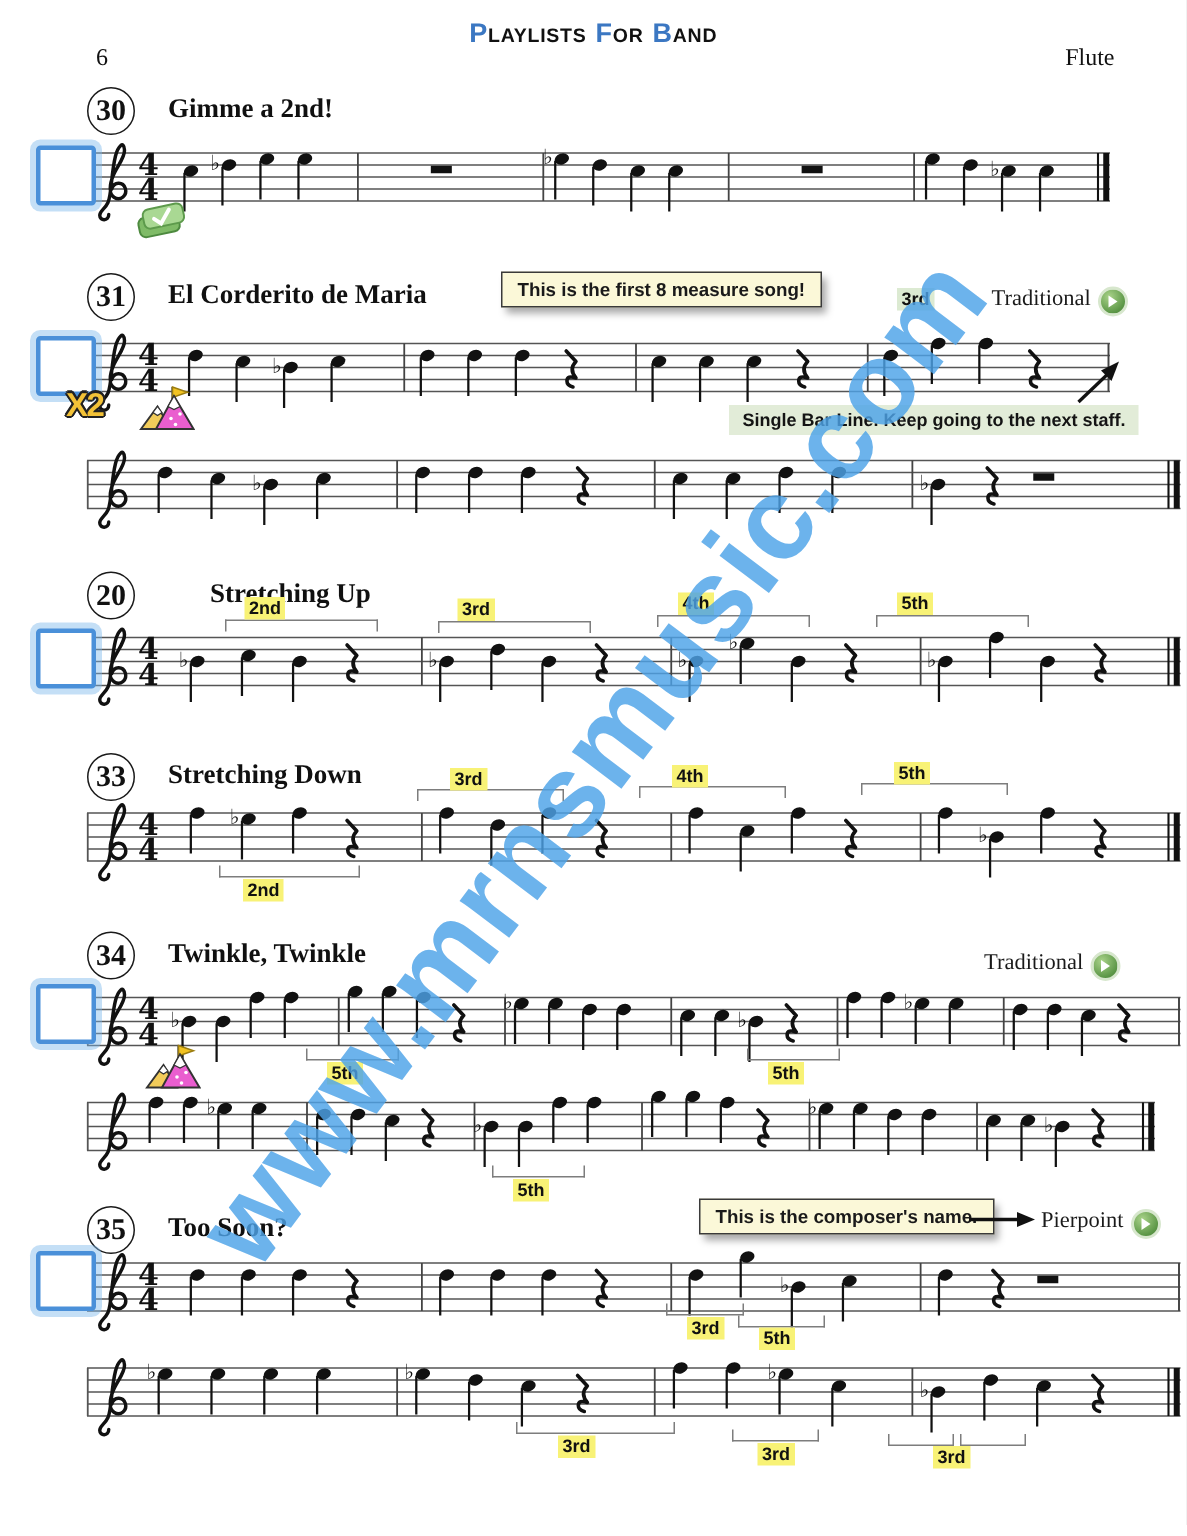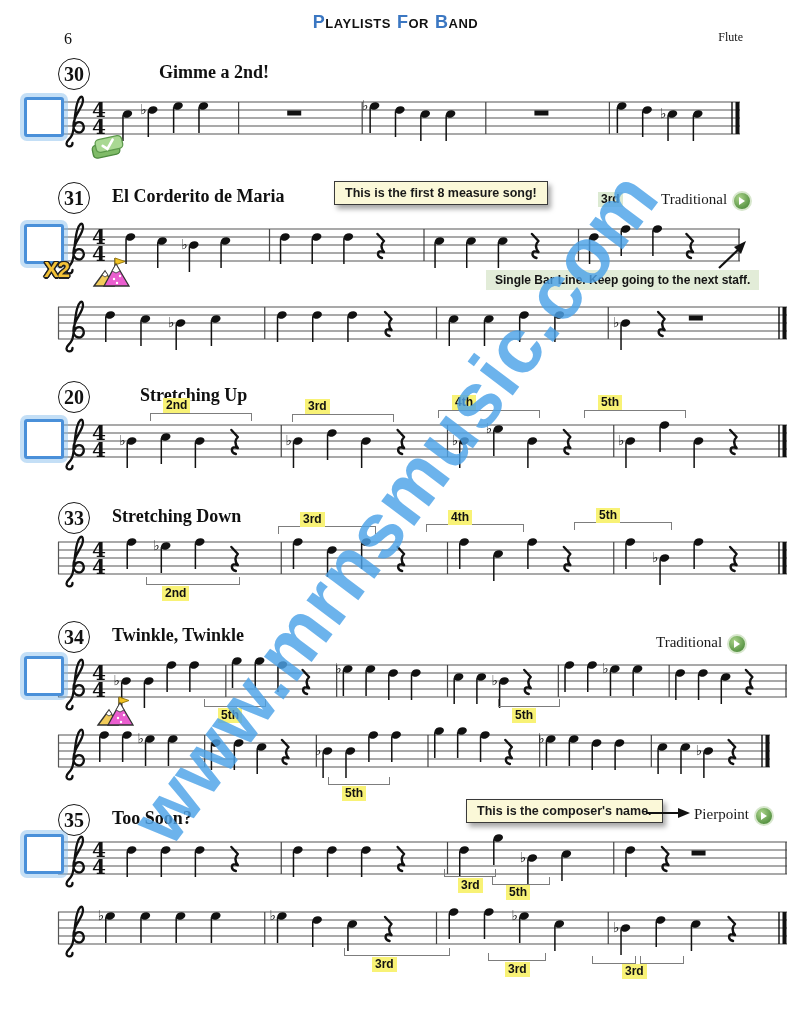--- a/index.html
+++ b/index.html
@@ -5,21 +5,21 @@
   html,body{margin:0;padding:0;background:#e8e8e8;}
   .page{position:relative;width:791px;height:1024px;background:#ffffff;margin:0 auto;
         font-family:"Liberation Sans",sans-serif;overflow:hidden;}
   
   .book-title{position:absolute;top:12px;left:0;width:100%;text-align:center;
         font-weight:800;letter-spacing:.5px;color:#111;}
   .book-title .init{color:#3b77c2;font-size:18px;}
   .book-title .rest{font-size:13px;}
   .book-title .word{margin:0 3px;}
   .pagenum{position:absolute;top:30px;left:64px;font-family:"Liberation Serif",serif;font-size:16px;color:#111;}
-  .instrument{position:absolute;top:30px;right:48px;font-family:"Liberation Serif",serif;font-size:12px;color:#111;}
+  .instrument{position:absolute;top:30px;right:48px;font-family:"Liberation Serif",serif;font-size:16px;color:#111;}
   
   .badge{position:absolute;width:30px;height:30px;border:1.6px solid #1a1a1a;border-radius:50%;
         display:flex;align-items:center;justify-content:center;
         font-family:"Liberation Serif",serif;font-weight:bold;font-size:20px;color:#111;background:#fff;z-index:2;}
   .extitle{position:absolute;font-family:"Liberation Serif",serif;font-weight:bold;font-size:18px;color:#101010;z-index:2;}
   .author{position:absolute;font-family:"Liberation Serif",serif;font-size:15px;color:#1a1a1a;z-index:2;
         display:flex;align-items:flex-start;gap:5px;}
   .play{display:inline-block;width:16px;height:16px;border-radius:50%;
         background:radial-gradient(circle at 35% 30%, #a9d289, #5c9747 70%, #4a7d39);
         border:2px solid #d7e7cd;position:relative;}
@@ -58,21 +58,21 @@
 
 <div class="page">
 
   <div class="book-title">
     <span class="word"><span class="init">P</span><span class="rest">LAYLISTS</span></span><span class="word"><span class="init">F</span><span class="rest">OR</span></span><span class="word"><span class="init">B</span><span class="rest">AND</span></span>
   </div>
   <div class="pagenum">6</div>
   <div class="instrument">Flute</div>
 
   <div class="badge" style="left:58px;top:58px;">30</div>
-  <div class="extitle" style="left:112px;top:62px;margin-left:47px;">Gimme a 2nd!</div>
+  <div class="extitle" style="left:112px;top:62px;">Gimme a 2nd!</div>
   <div class="cbx" style="left:24px;top:97px;"></div>
   <div class="system" style="left:57px;top:92px;"><svg width="684" height="78" viewBox="0 0 684 78" xmlns="http://www.w3.org/2000/svg">
         <line x1="1" y1="10" x2="683" y2="10" stroke="#555" stroke-width="1.1"></line>
         <line x1="1" y1="18" x2="683" y2="18" stroke="#555" stroke-width="1.1"></line>
         <line x1="1" y1="26" x2="683" y2="26" stroke="#555" stroke-width="1.1"></line>
         <line x1="1" y1="34" x2="683" y2="34" stroke="#555" stroke-width="1.1"></line>
         <line x1="1" y1="42" x2="683" y2="42" stroke="#555" stroke-width="1.1"></line>
         <line x1="1.5" y1="10" x2="1.5" y2="42" stroke="#555" stroke-width="1.2"></line>
         <path d="M15.5,51 C15.5,55.5 9.5,55.5 9.5,51.5
   C9.5,48.5 13,47.5 15,43

